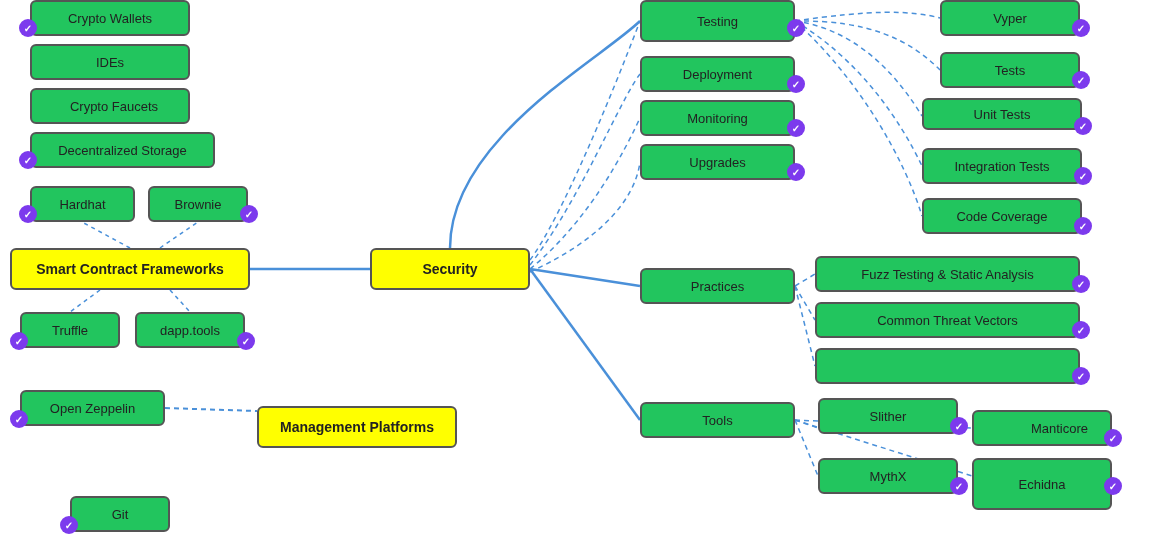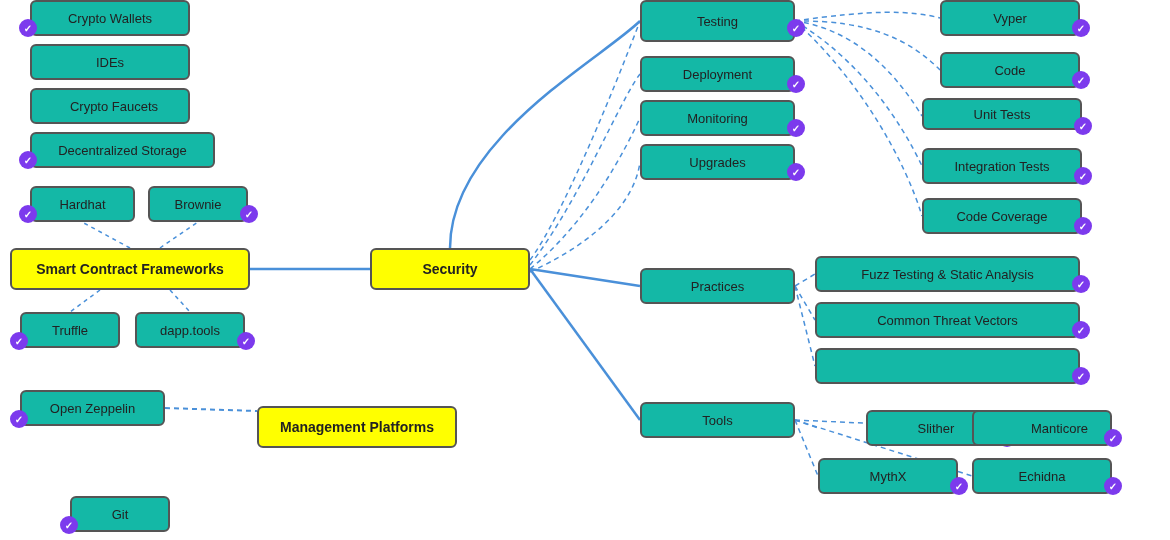--- a/index.html
+++ b/index.html
@@ -17,21 +17,21 @@
       border-radius: 6px;
       display: flex;
       align-items: center;
       justify-content: center;
       font-size: 13px;
       font-weight: 500;
       text-align: center;
       padding: 4px 8px;
     }
     .node-normal {
-      background: #14b8a6;
+      background: #22c55e;
       color: #222;
     }
     .node-highlight {
       background: #ffff00;
       color: #222;
       font-weight: 800;
       font-size: 14px;
       border: 2.5px solid #555;
     }
     .check-badge {
@@ -179,21 +179,21 @@
       <span>Practices</span>
     </div>
     <div class="node node-normal" style="left: 640px; top: 402px; width: 155px; height: 36px;">
       <span>Tools</span>
     </div>
     <div class="node node-normal" style="left: 940px; top: 0px; width: 140px; height: 36px;">
       <span>Vyper</span>
       <div class="check-badge" style="left: 130px; top: 17px;">✓</div>
     </div>
     <div class="node node-normal" style="left: 940px; top: 52px; width: 140px; height: 36px;">
-      <span>Code</span>
+      <span>Tests</span>
       <div class="check-badge" style="left: 130px; top: 17px;">✓</div>
     </div>
     <div class="node node-normal" style="left: 922px; top: 98px; width: 160px; height: 32px;">
       <span>Unit Tests</span>
       <div class="check-badge" style="left: 150px; top: 17px;">✓</div>
     </div>
     <div class="node node-normal" style="left: 922px; top: 148px; width: 160px; height: 36px;">
       <span>Integration Tests</span>
       <div class="check-badge" style="left: 150px; top: 17px;">✓</div>
     </div>
@@ -205,29 +205,29 @@
       <span>Fuzz Testing &amp; Static Analysis</span>
       <div class="check-badge" style="left: 255px; top: 17px;">✓</div>
     </div>
     <div class="node node-normal" style="left: 815px; top: 302px; width: 265px; height: 36px;">
       <span>Common Threat Vectors</span>
       <div class="check-badge" style="left: 255px; top: 17px;">✓</div>
     </div>
     <div class="node node-normal" style="left: 815px; top: 348px; width: 265px; height: 36px;">
       <div class="check-badge" style="left: 255px; top: 17px;">✓</div>
     </div>
-    <div class="node node-normal" style="left: 818px; top: 410px; width: 140px; height: 36px; margin-left: 48px;">
+    <div class="node node-normal" style="left: 818px; top: 398px; width: 140px; height: 36px;">
       <span>Slither</span>
       <div class="check-badge" style="left: 130px; top: 17px;">✓</div>
     </div>
     <div class="node node-normal" style="left: 972px; top: 410px; width: 140px; height: 36px; padding-left: 43px;">
       <span>Manticore</span>
       <div class="check-badge" style="left: 130px; top: 17px;">✓</div>
     </div>
     <div class="node node-normal" style="left: 818px; top: 458px; width: 140px; height: 36px; padding-left: 8px;">
       <span>MythX</span>
       <div class="check-badge" style="left: 130px; top: 17px;">✓</div>
     </div>
-    <div class="node node-normal" style="left: 972px; top: 458px; width: 140px; height: 36px;">
+    <div class="node node-normal" style="left: 972px; top: 458px; width: 140px; height: 52px;">
       <span>Echidna</span>
       <div class="check-badge" style="left: 130px; top: 17px;">✓</div>
     </div>
   </div>
 
 </body></html>

